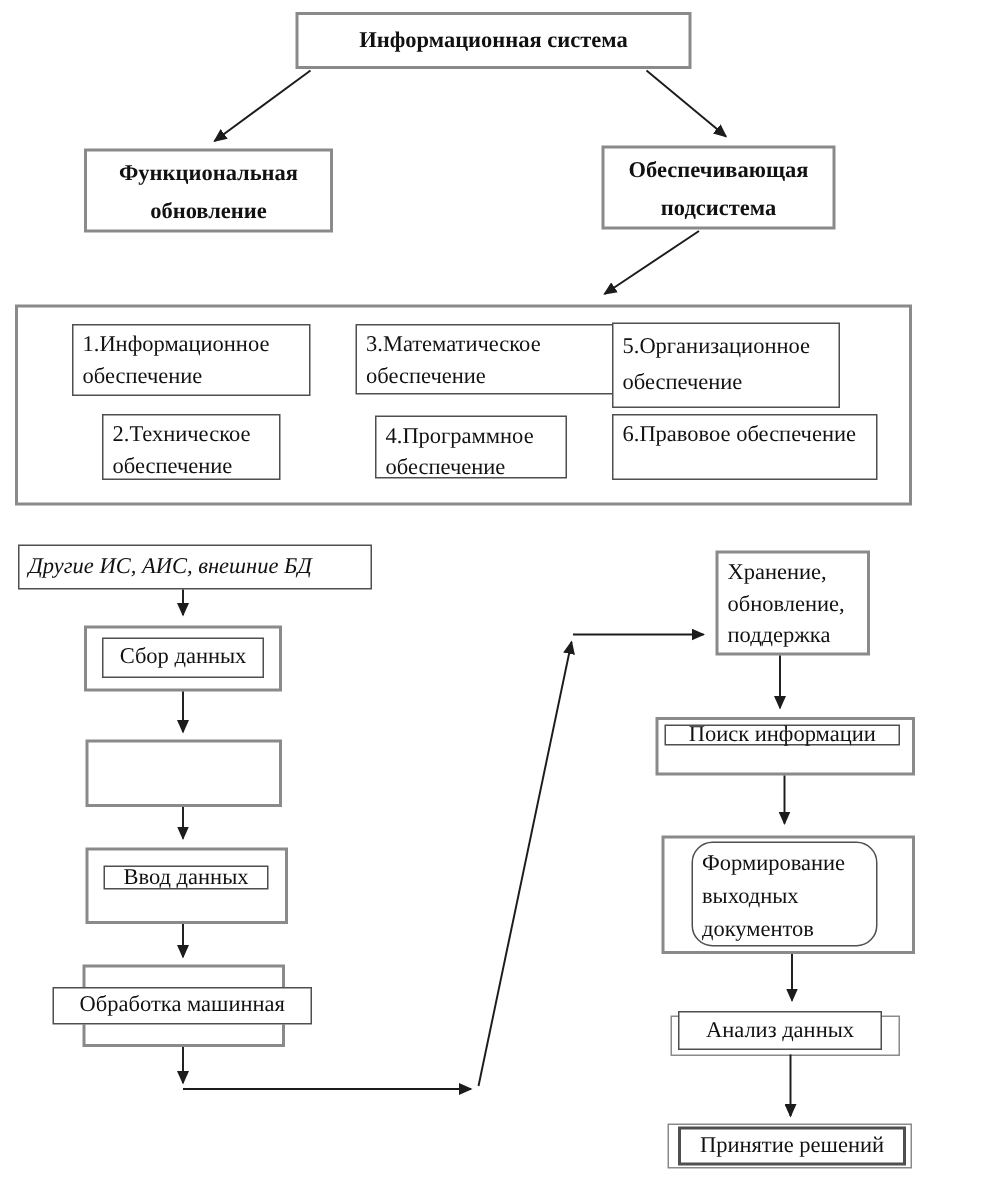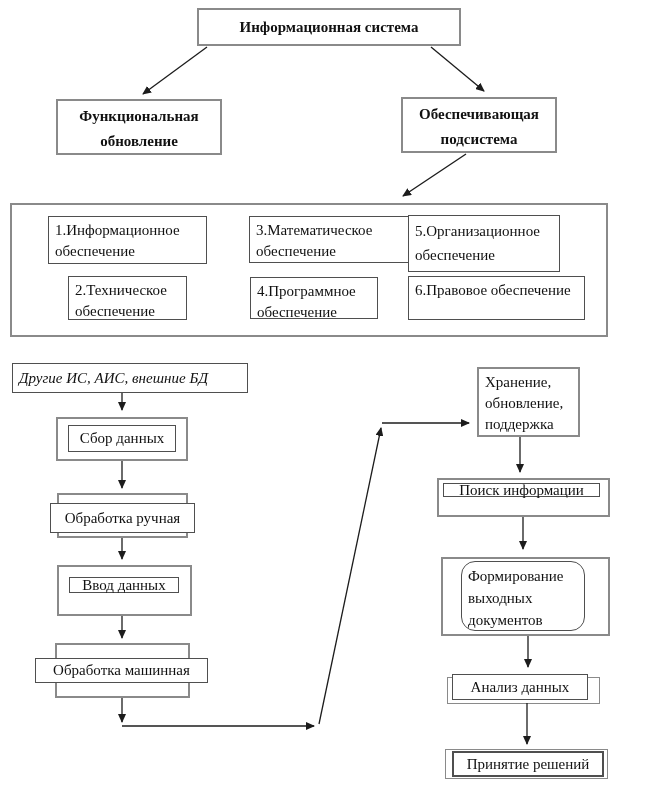--- a/index.html
+++ b/index.html
@@ -53,21 +53,21 @@
   </div>
 
   <div class="box" style="left:10px;top:203px;width:598px;height:134px;"></div>
 
   <div class="box thin pad" style="left:48px;top:216px;width:159px;height:48px;">
     <span>1.Информационное обеспечение</span>
   </div>
   <div class="box thin pad" style="left:68px;top:276px;width:119px;height:44px;">
     <span>2.Техническое обеспечение</span>
   </div>
-  <div class="box thin pad" style="left:237px;top:216px;width:190px;height:47px;margin-left:12px;">
+  <div class="box thin pad" style="left:237px;top:216px;width:190px;height:47px;">
     <span>3.Математическое обеспечение</span>
   </div>
   <div class="box thin pad" style="left:250px;top:277px;width:128px;height:42px;">
     <span>4.Программное обеспечение</span>
   </div>
   <div class="box thin pad" style="left:408px;top:215px;width:152px;height:57px;line-height:24px;">
     <span>5.Организационное обеспечение</span>
   </div>
   <div class="box thin pad" style="left:408px;top:276px;width:177px;height:44px;">
     <span>6.Правовое обеспечение</span>
@@ -76,23 +76,20 @@
   <div class="box thin vleft" style="left:12px;top:363px;width:236px;height:30px;padding-left:6px;">
     <span>Другие ИС, АИС, внешние БД</span>
   </div>
 
   <div class="box" style="left:56px;top:417px;width:132px;height:44px;"></div>
   <div class="box thin center vcenter" style="left:68px;top:425px;width:108px;height:27px;">
     <span>Сбор данных</span>
   </div>
 
   <div class="box" style="left:57px;top:493px;width:131px;height:45px;"></div>
-  <div class="box thin center vcenter" style="left:50px;top:503px;width:145px;height:30px;">
-    <span>Обработка ручная</span>
-  </div>
 
   <div class="box" style="left:57px;top:565px;width:135px;height:51px;"></div>
   <div class="box thin center vcenter" style="left:69px;top:577px;width:110px;height:16px;">
     <span>Ввод данных</span>
   </div>
 
   <div class="box" style="left:55px;top:643px;width:135px;height:55px;"></div>
   <div class="box thin center vcenter" style="left:35px;top:658px;width:173px;height:25px;">
     <span>Обработка машинная</span>
   </div>

